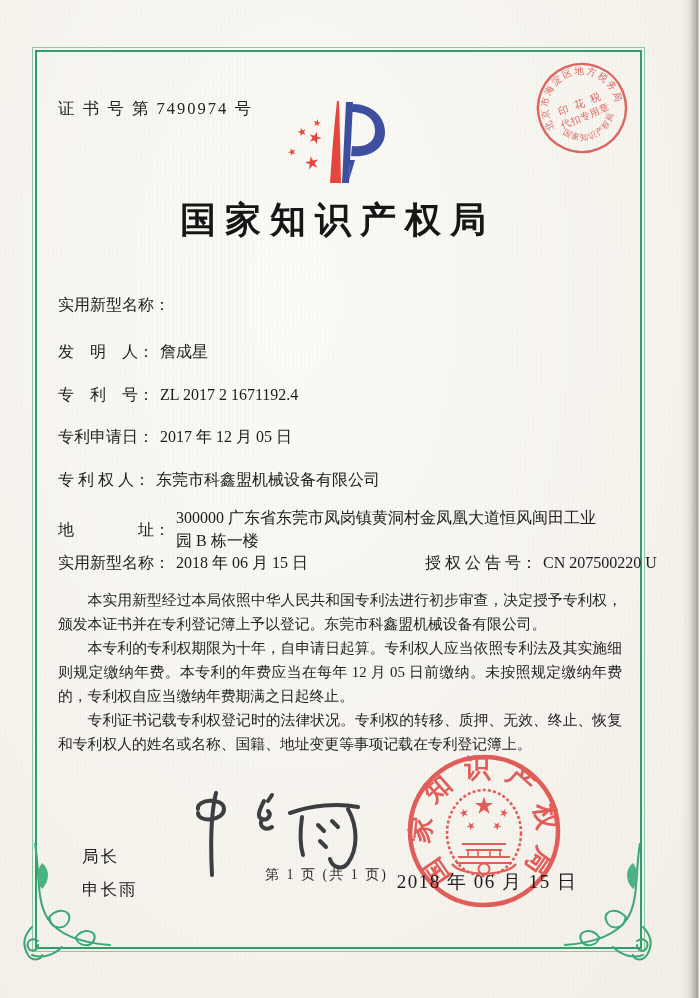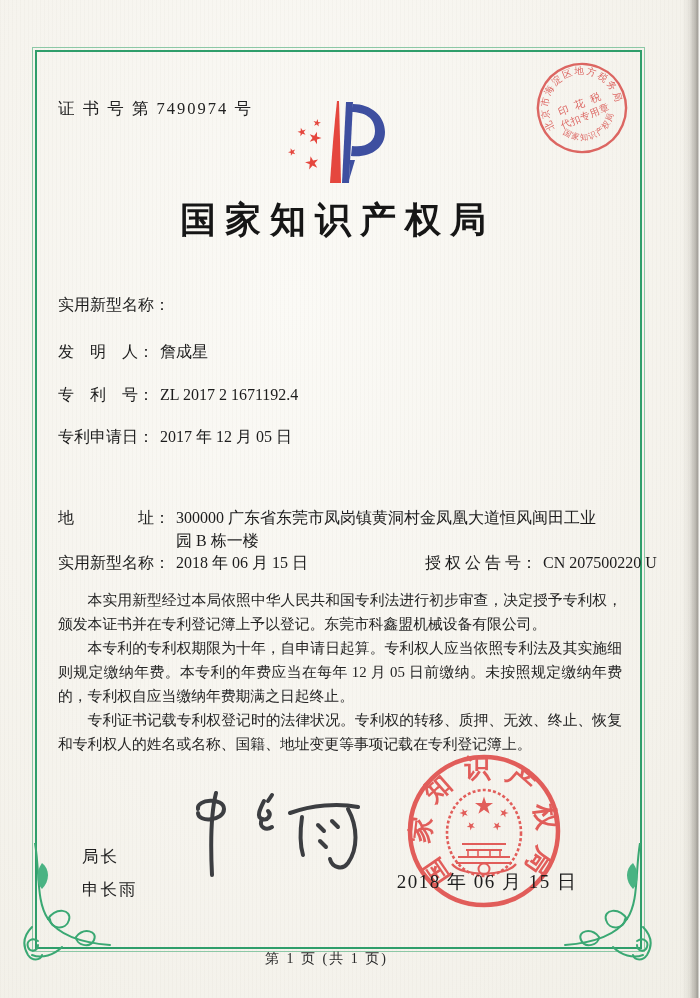--- a/index.html
+++ b/index.html
@@ -24,30 +24,30 @@
   .frame-inner{
     position:absolute;left:2px;top:2px;right:2px;bottom:2px;
     border:2.5px solid #2f9e6b;
   }
   .abs{position:absolute;}
   .certno{left:58px;top:98px;font-size:16.5px;letter-spacing:2px;color:#222;}
   .title{
     left:32px;top:196px;width:611px;text-align:center;
     font-size:36px;font-weight:bold;letter-spacing:9px;color:#161616;
   }
-  .row{left:58px;display:flex;align-items:flex-start;font-size:16px;line-height:23px;}
+  .row{left:58px;display:flex;align-items:center;font-size:16px;line-height:23px;}
   .lab{flex:0 0 auto;white-space:pre;color:#1c1c1c;}
   .val{margin-left:6px;color:#1c1c1c;}
   .addr-val{width:424px;}
   .grant-right{left:385px;margin-left:40px;}
   .paras{left:58px;top:588px;width:564px;font-size:14.8px;line-height:24px;
          text-align:justify;color:#242424;}
   .paras p{margin:0;text-indent:2em;}
   .official{left:82px;top:840px;font-size:16.5px;line-height:33px;letter-spacing:2px;}
-  .footer{left:32px;top:950px;width:589px;text-align:center;font-size:14px;letter-spacing:2px;color:#2a2a2a;}
+  .footer{left:32px;top:866px;width:589px;text-align:center;font-size:14px;letter-spacing:2px;color:#2a2a2a;}
   svg{display:block;}
 </style>
 </head>
 <body>
 
 <div class="page">
 
   <div class="frame-outer">
     <div class="frame-inner"></div>
   </div>
@@ -98,20 +98,24 @@
     <span class="lab">发　明　人：</span>
     <span class="val">詹成星</span>
   </div>
   <div class="abs row" style="top:383px">
     <span class="lab">专　利　号：</span>
     <span class="val">ZL 2017 2 1671192.4</span>
   </div>
   <div class="abs row" style="top:425px">
     <span class="lab">专利申请日：</span>
     <span class="val">2017 年 12 月 05 日</span>
+  </div>
+  <div class="abs row" style="top:468px">
+    <span class="lab">专 利 权 人：</span>
+    <span class="val">东莞市科鑫盟机械设备有限公司</span>
   </div>
   <div class="abs row" style="top:506px">
     <span class="lab">地　　　　址：</span>
     <span class="val addr-val">300000 广东省东莞市凤岗镇黄洞村金凤凰大道恒风闽田工业园 B 栋一楼</span>
   </div>
   <div class="abs row" style="top:551px">
     <span class="lab">实用新型名称：</span>
     <span class="val">2018 年 06 月 15 日</span>
   </div>
   <div class="abs row grant-right" style="top:551px">

